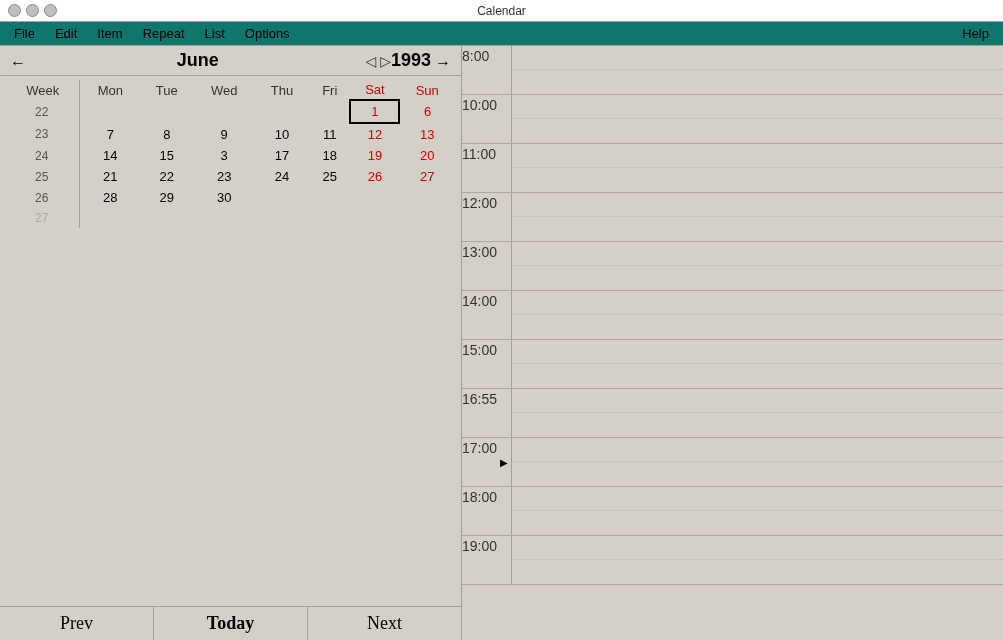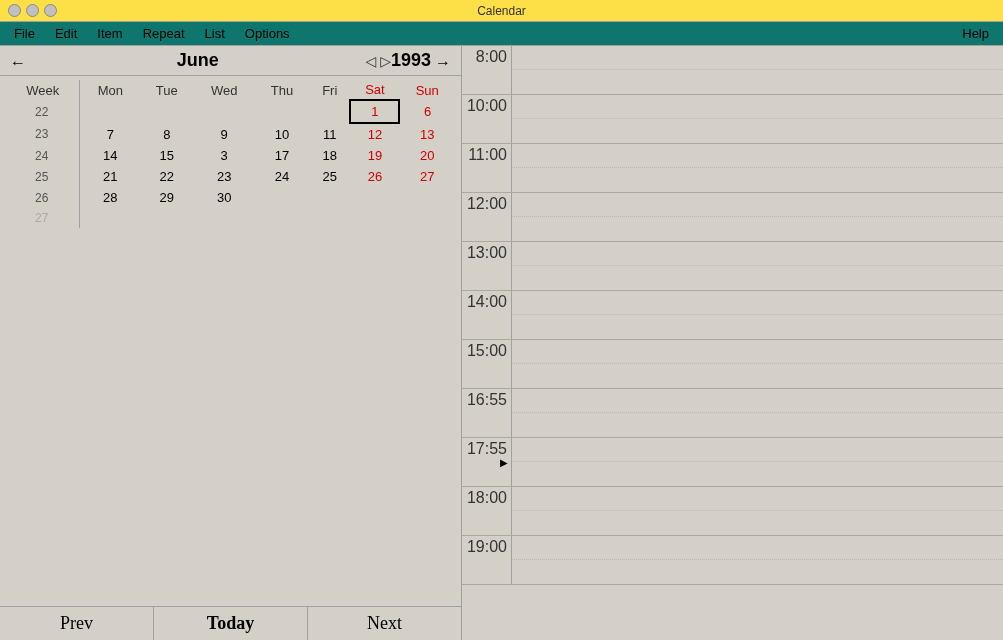--- a/index.html
+++ b/index.html
@@ -7,21 +7,21 @@
       font-family: Arial, Helvetica, sans-serif;
       font-size: 13px;
       background: #d4d0c8;
       width: 1003px;
       height: 640px;
       overflow: hidden;
     }
 
     
     .title-bar {
-      background: #fde047;
+      background: #ffffff;
       height: 22px;
       display: flex;
       align-items: center;
       justify-content: center;
       border-bottom: 1px solid #a0a0a0;
       position: relative;
     }
     .title-bar-buttons {
       position: absolute;
       left: 8px;
@@ -204,23 +204,23 @@
 
     .time-row {
       display: flex;
       min-height: 48px;
       border-bottom: 1px solid #b0a8a0;
       position: relative;
     }
 
     .time-label {
       width: 50px;
-      padding: 2px 4px 0 0;
+      padding: 2px 22px 0 0;
       text-align: right;
-      font-size: 16px;
+      font-size: 14px;
       color: #333;
       flex-shrink: 0;
       border-right: 1px solid #a0a0a0;
     }
     .time-content {
       flex: 1;
       display: flex;
       flex-direction: column;
     }
     .time-slot {
@@ -439,21 +439,21 @@
             </div>
           </div>
           <div class="time-row">
             <div class="time-label">16:55</div>
             <div class="time-content">
               <div class="time-slot"></div>
               <div class="time-slot"></div>
             </div>
           </div>
           <div class="time-row current-time-indicator" style="position: relative;">
-            <div class="time-label">17:55</div>
+            <div class="time-label">17:00</div>
             <div class="time-content">
               <div class="time-slot"></div>
               <div class="time-slot"></div>
             </div>
             <span style="position: absolute; left: 38px; top: 50%; transform: translateY(-50%); font-size: 10px; color: rgb(0, 0, 0);">▶</span>
           </div>
           <div class="time-row">
             <div class="time-label">18:00</div>
             <div class="time-content">
               <div class="time-slot"></div>

